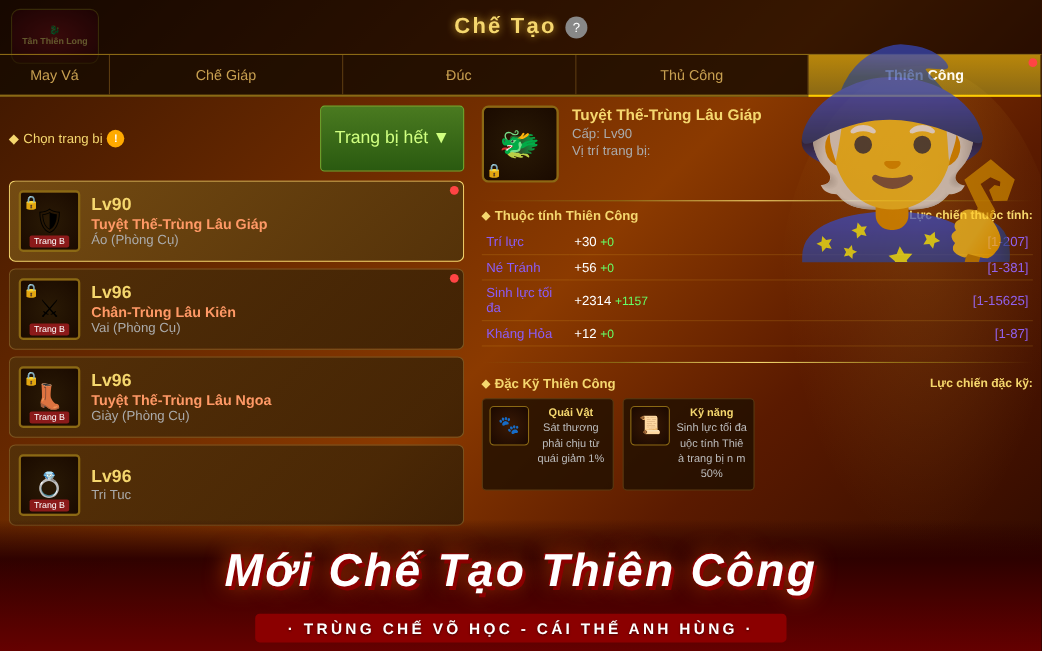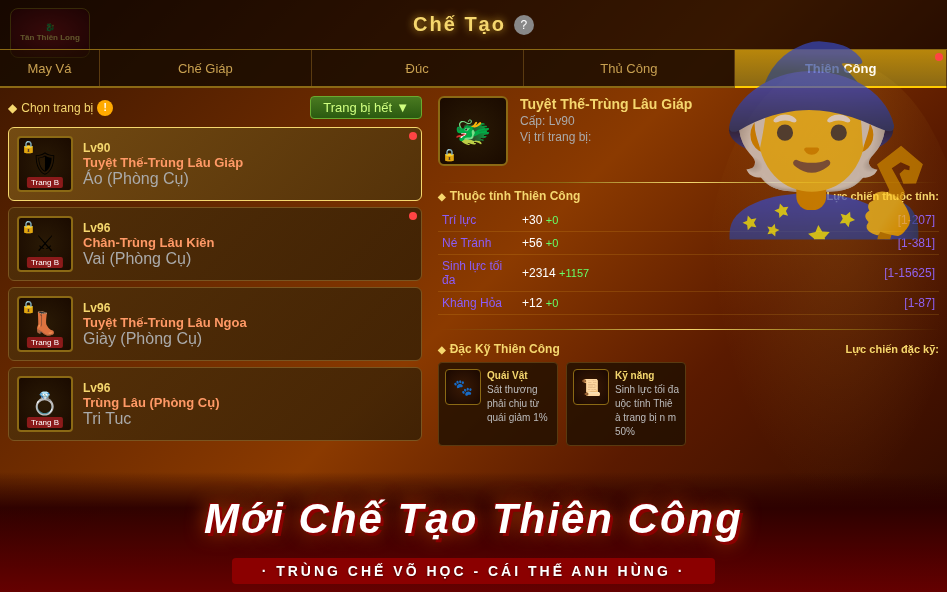--- a/index.html
+++ b/index.html
@@ -183,22 +183,22 @@
       color: #fff;
       font-size: 10px;
       font-weight: bold;
     }
 
     .dropdown-btn {
       background: linear-gradient(180deg, #4a7a20, #2a5a10);
       border: 1px solid #6aaa30;
       border-radius: 4px;
       color: #d0ff80;
-      padding: 3px 12px;
-      font-size: 13px;
+      padding: 20px 12px;
+      font-size: 16px;
       cursor: pointer;
       display: flex;
       align-items: center;
       gap: 4px;
       margin-left: auto;
     }
 
     
     .equip-list {
       display: flex;
@@ -268,33 +268,33 @@
       left: 2px;
       font-size: 12px;
     }
 
     .equip-info {
       flex: 1;
     }
 
     .equip-level {
       color: #f5d76e;
-      font-size: 12px;
+      font-size: 16px;
       font-weight: bold;
     }
 
     .equip-name {
       color: #ff9966;
       font-size: 13px;
       font-weight: bold;
     }
 
     .equip-type {
       color: #aaa;
-      font-size: 16px;
+      font-size: 12px;
     }
 
     
     .right-panel {
       flex: 1;
       padding: 8px;
       display: flex;
       flex-direction: column;
       position: relative;
       z-index: 2;
@@ -433,20 +433,21 @@
       align-items: center;
       justify-content: center;
       font-size: 16px;
       flex-shrink: 0;
     }
 
     .skill-text {
       color: #bbb;
       font-size: 10px;
       line-height: 1.4;
+      text-align: center;
     }
 
     
     .bottom-banner {
       position: absolute;
       bottom: 0;
       left: 0;
       right: 0;
       height: 120px;
       background: linear-gradient(180deg, rgba(0,0,0,0) 0%, rgba(20,0,0,0.95) 30%);
@@ -581,21 +582,20 @@
         </div>
       </div>
 
       <div class="equip-item">
         <div class="equip-icon">
           💍
           <span class="equip-badge">Trang B</span>
         </div>
         <div class="equip-info">
           <div class="equip-level">Lv96</div>
-          <div class="equip-name">Trùng Lâu (Phòng Cụ)</div>
           <div class="equip-type">Tri Tuc</div>
         </div>
       </div>
 
     </div>
   </div>
 
   <div class="right-panel">
 
     <div class="detail-header">

